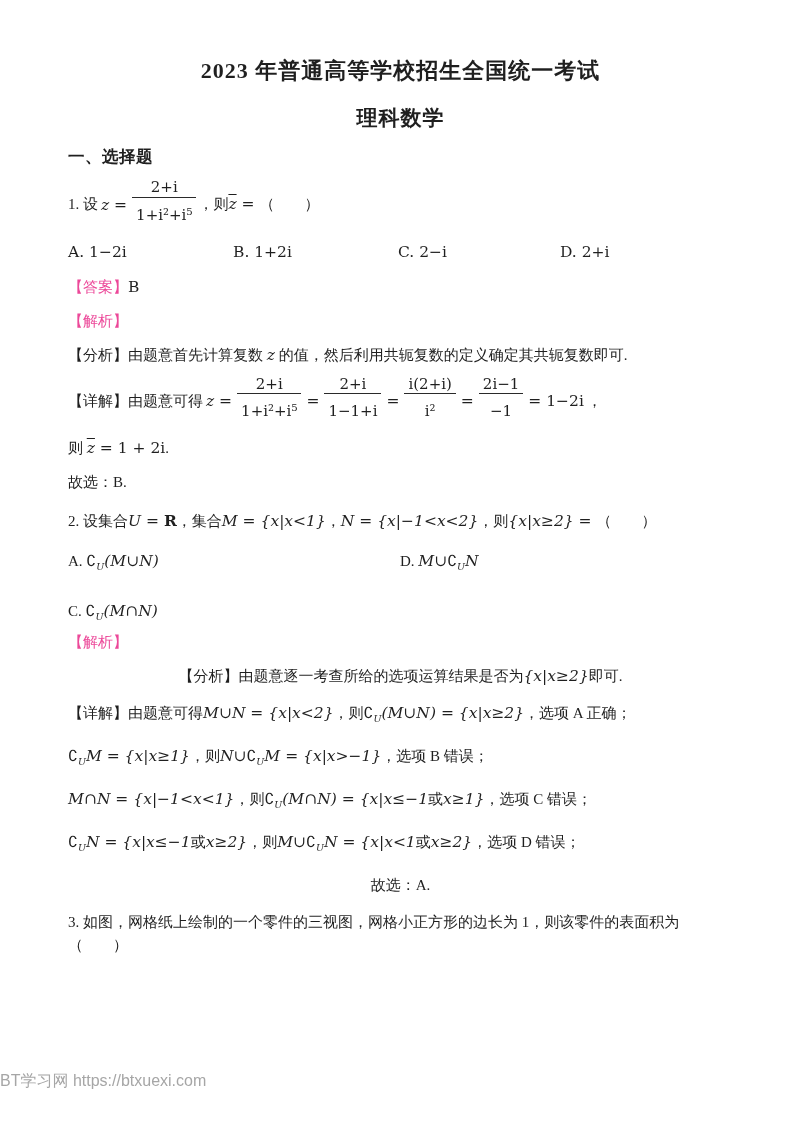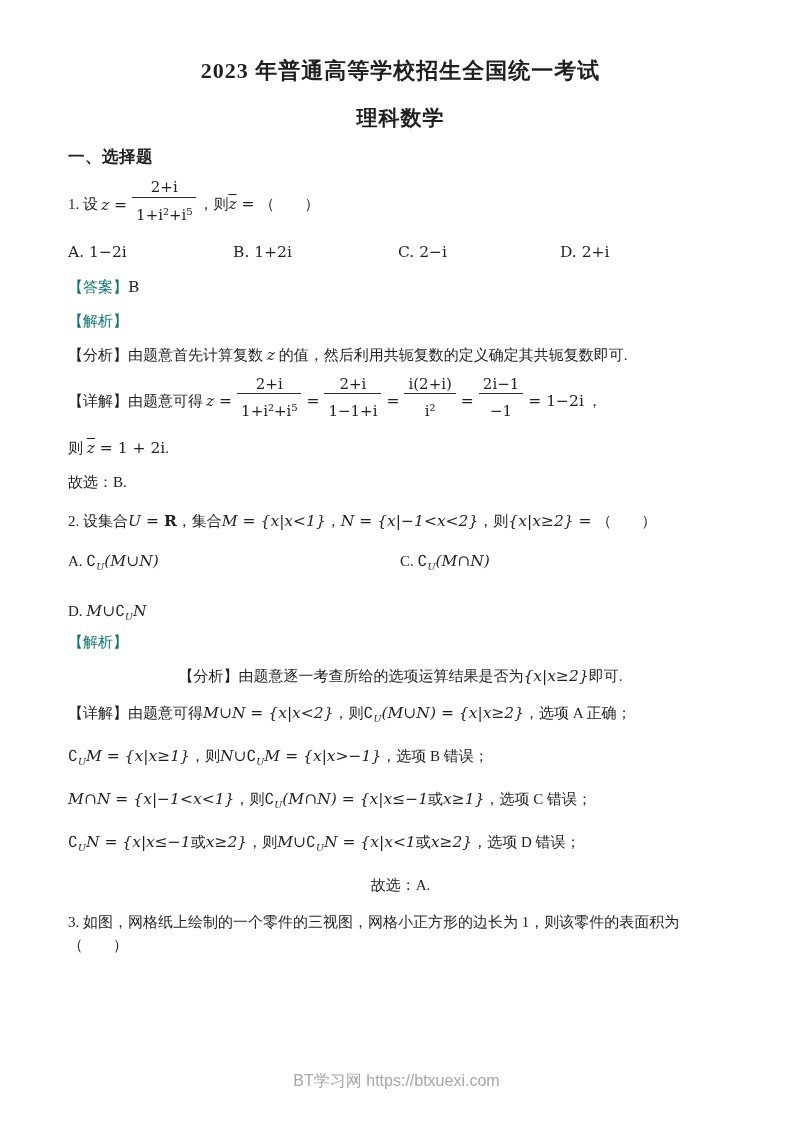--- a/index.html
+++ b/index.html
@@ -23,29 +23,29 @@
   .m{font-family:"DejaVu Serif","DejaVu Sans","Liberation Serif",serif;font-style:italic;font-size:15.5px;}
   .r{font-family:"DejaVu Serif","DejaVu Sans","Liberation Serif",serif;font-size:15.5px;}
   .rb{font-family:"DejaVu Serif","DejaVu Sans",serif;font-weight:bold;font-size:15.5px;}
   .sub{font-family:"DejaVu Serif","DejaVu Sans",serif;font-style:italic;font-size:9.5px;vertical-align:-4px;}
   .bar{text-decoration:overline;}
   .mid{display:inline-block;vertical-align:middle;margin:0 3px;}
   .frac{display:inline-flex;flex-direction:column;vertical-align:middle;text-align:center;
     font-family:"DejaVu Serif","DejaVu Sans",serif;font-size:15px;line-height:1.25;margin:0 2px;}
   .frac .fnum{padding:0 4px;}
   .frac .fden{border-top:1px solid #2a2a2a;padding:8px 4px;}
-  .lbl{color:#0f766e;}
+  .lbl{color:#ec4899;}
   .ansv{font-family:"DejaVu Serif",serif;font-size:15.5px;}
   
   .optrow4{display:flex;margin:0 0 12px;line-height:23px;}
   .optrow4 .o{width:165px;}
   .optrow4 .o:nth-child(3){width:162px;}
   .optrow4 .o:last-child{width:auto;}
   .optgrid{display:grid;grid-template-columns:332px auto;row-gap:20px;margin:0 0 2px;line-height:24px;}
-  .footer{position:absolute;left:0;right:0;bottom:30px;text-align:center;
+  .footer{position:absolute;left:0;right:0;bottom:30px;
     font-family:"Liberation Sans","DejaVu Sans",sans-serif;font-size:16px;color:#a6a6a6;}
 </style>
 </head>
 <body>
 
 <div class="doc">
 
   <h1 class="title">2023 年普通高等学校招生全国统一考试</h1>
   <h2 class="subtitle">理科数学</h2>
   <div class="sect">一、选择题</div>
@@ -68,22 +68,22 @@
   <p class="line mb8"><span class="seg t">【详解】由题意可得</span><span class="seg m mid">z =</span><span class="seg frac"><span class="fnum">2+i</span><span class="fden">1+i²+i⁵</span></span><span class="seg r mid">=</span><span class="seg frac"><span class="fnum">2+i</span><span class="fden">1−1+i</span></span><span class="seg r mid">=</span><span class="seg frac"><span class="fnum">i(2+i)</span><span class="fden">i²</span></span><span class="seg r mid">=</span><span class="seg frac"><span class="fnum">2i−1</span><span class="fden">−1</span></span><span class="seg r mid">= 1−2i</span><span class="seg t">，</span></p>
 
   <p class="line"><span class="seg t">则 </span><span class="seg m bar">z</span><span class="seg r"> = 1 + 2i</span><span class="seg t">.</span></p>
 
   <p class="line mb15">故选：B.</p>
 
   <p class="line mb16"><span class="seg t">2. 设集合</span><span class="seg m">U</span><span class="seg r"> = </span><span class="seg rb">R</span><span class="seg t">，集合</span><span class="seg m">M</span><span class="seg r"> = </span><span class="seg m">{x|x&lt;1}</span><span class="seg t">，</span><span class="seg m">N</span><span class="seg r"> = </span><span class="seg m">{x|−1&lt;x&lt;2}</span><span class="seg t">，则</span><span class="seg m">{x|x≥2}</span><span class="seg r"> = </span><span class="seg t">（　　）</span></p>
 
   <div class="optgrid">
     <span><span class="seg t">A. </span><span class="seg r">∁</span><span class="seg sub">U</span><span class="seg m">(M∪N)</span></span>
+    <span><span class="seg t">D. </span><span class="seg m">M</span><span class="seg r">∪∁</span><span class="seg sub">U</span><span class="seg m">N</span></span>
     <span><span class="seg t">C. </span><span class="seg r">∁</span><span class="seg sub">U</span><span class="seg m">(M∩N)</span></span>
-    <span><span class="seg t">D. </span><span class="seg m">M</span><span class="seg r">∪∁</span><span class="seg sub">U</span><span class="seg m">N</span></span>
   </div>
 
 
   <p class="line"><span class="lbl">【解析】</span></p>
 
   <p class="line mb14"><span class="seg t">【分析】由题意逐一考查所给的选项运算结果是否为</span><span class="seg m">{x|x≥2}</span><span class="seg t">即可.</span></p>
 
   <p class="line mb15"><span class="seg t">【详解】由题意可得</span><span class="seg m">M</span><span class="seg r">∪</span><span class="seg m">N</span><span class="seg r"> = </span><span class="seg m">{x|x&lt;2}</span><span class="seg t">，则</span><span class="seg r">∁</span><span class="seg sub">U</span><span class="seg m">(M∪N)</span><span class="seg r"> = </span><span class="seg m">{x|x≥2}</span><span class="seg t">，选项 A 正确；</span></p>
   <p class="line mb15"><span class="seg r">∁</span><span class="seg sub">U</span><span class="seg m">M</span><span class="seg r"> = </span><span class="seg m">{x|x≥1}</span><span class="seg t">，则</span><span class="seg m">N</span><span class="seg r">∪∁</span><span class="seg sub">U</span><span class="seg m">M</span><span class="seg r"> = </span><span class="seg m">{x|x&gt;−1}</span><span class="seg t">，选项 B 错误；</span></p>
   <p class="line mb15"><span class="seg m">M</span><span class="seg r">∩</span><span class="seg m">N</span><span class="seg r"> = </span><span class="seg m">{x|−1&lt;x&lt;1}</span><span class="seg t">，则</span><span class="seg r">∁</span><span class="seg sub">U</span><span class="seg m">(M∩N)</span><span class="seg r"> = </span><span class="seg m">{x|x≤−1</span><span class="seg t">或</span><span class="seg m">x≥1}</span><span class="seg t">，选项 C 错误；</span></p>

